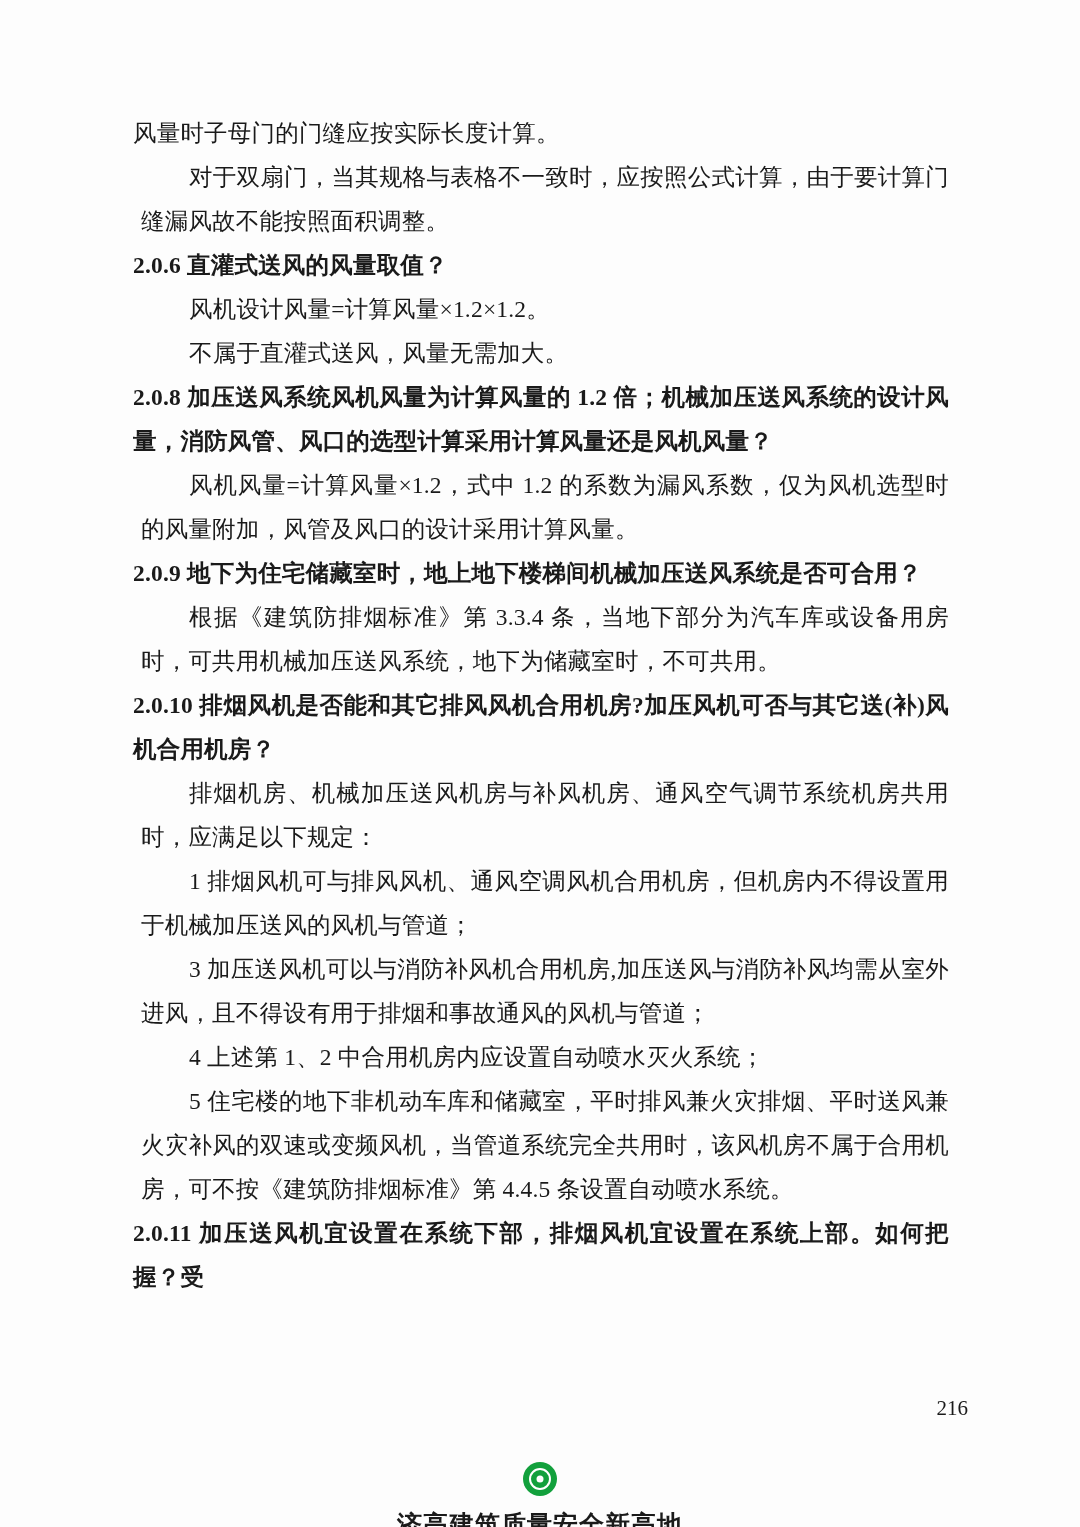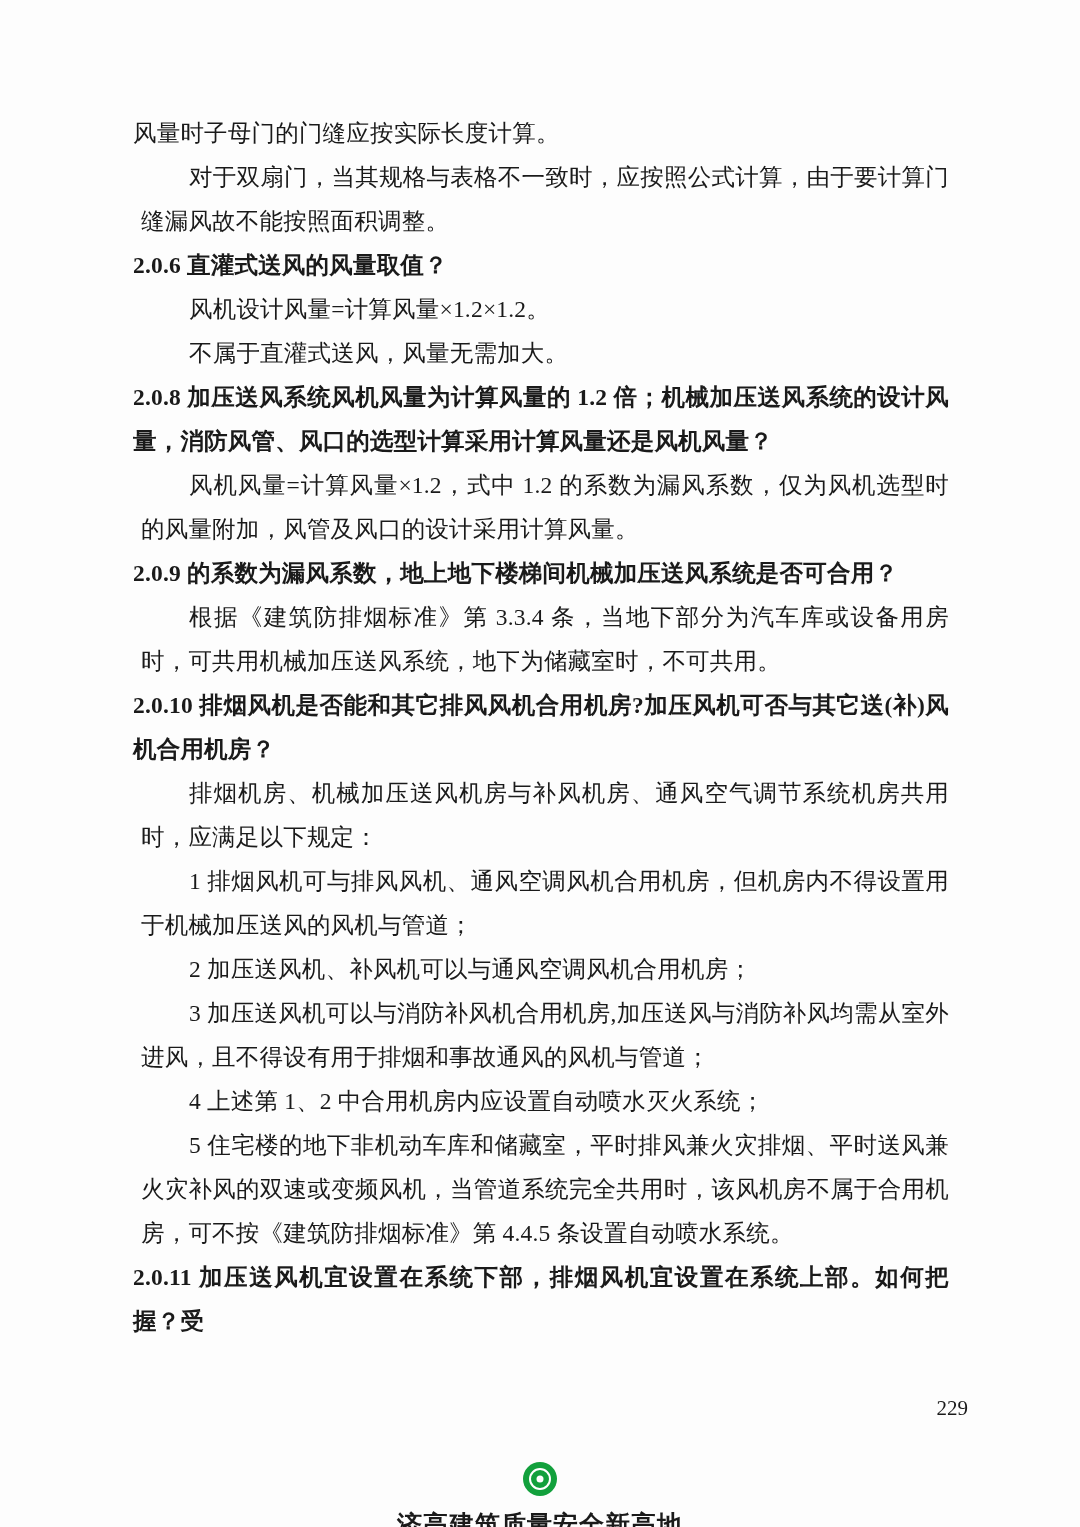--- a/index.html
+++ b/index.html
@@ -113,33 +113,32 @@
 <div class="page">
 
   <div class="content">
     <p class="para">风量时子母门的门缝应按实际长度计算。</p>
     <p class="para indent">对于双扇门，当其规格与表格不一致时，应按照公式计算，由于要计算门缝漏风故不能按照面积调整。</p>
     <p class="heading">2.0.6  直灌式送风的风量取值？</p>
     <p class="para indent">风机设计风量=计算风量×1.2×1.2。</p>
     <p class="para indent">不属于直灌式送风，风量无需加大。</p>
     <p class="heading">2.0.8  加压送风系统风机风量为计算风量的 1.2 倍；机械加压送风系统的设计风量，消防风管、风口的选型计算采用计算风量还是风机风量？</p>
     <p class="para indent">风机风量=计算风量×1.2，式中 1.2 的系数为漏风系数，仅为风机选型时的风量附加，风管及风口的设计采用计算风量。</p>
-    <p class="heading">2.0.9  的系数为漏风系数，地上地下楼梯间机械加压送风系统是否可合用？</p>
+    <p class="heading">2.0.9  地下为住宅储藏室时，地上地下楼梯间机械加压送风系统是否可合用？</p>
     <p class="para indent">根据《建筑防排烟标准》第 3.3.4 条，当地下部分为汽车库或设备用房时，可共用机械加压送风系统，地下为储藏室时，不可共用。</p>
     <p class="heading">2.0.10  排烟风机是否能和其它排风风机合用机房?加压风机可否与其它送(补)风机合用机房？</p>
     <p class="para indent">排烟机房、机械加压送风机房与补风机房、通风空气调节系统机房共用时，应满足以下规定：</p>
     <p class="para indent">1 排烟风机可与排风风机、通风空调风机合用机房，但机房内不得设置用于机械加压送风的风机与管道；</p>
-    <p class="para indent">2 加压送风机、补风机可以与通风空调风机合用机房；</p>
     <p class="para indent">3 加压送风机可以与消防补风机合用机房,加压送风与消防补风均需从室外进风，且不得设有用于排烟和事故通风的风机与管道；</p>
     <p class="para indent">4 上述第 1、2 中合用机房内应设置自动喷水灭火系统；</p>
     <p class="para indent">5 住宅楼的地下非机动车库和储藏室，平时排风兼火灾排烟、平时送风兼火灾补风的双速或变频风机，当管道系统完全共用时，该风机房不属于合用机房，可不按《建筑防排烟标准》第 4.4.5 条设置自动喷水系统。</p>
     <p class="heading">2.0.11  加压送风机宜设置在系统下部，排烟风机宜设置在系统上部。如何把握？受</p>
   </div>
 
-  <div class="page-number">229</div>
+  <div class="page-number">216</div>
 
   <div class="footer-brand">
     <span class="brand-logo">
       <span class="inner-ring"></span>
     </span>
     <span class="brand-text">济高建筑质量安全新高地</span>
   </div>
 
 </div>
 

